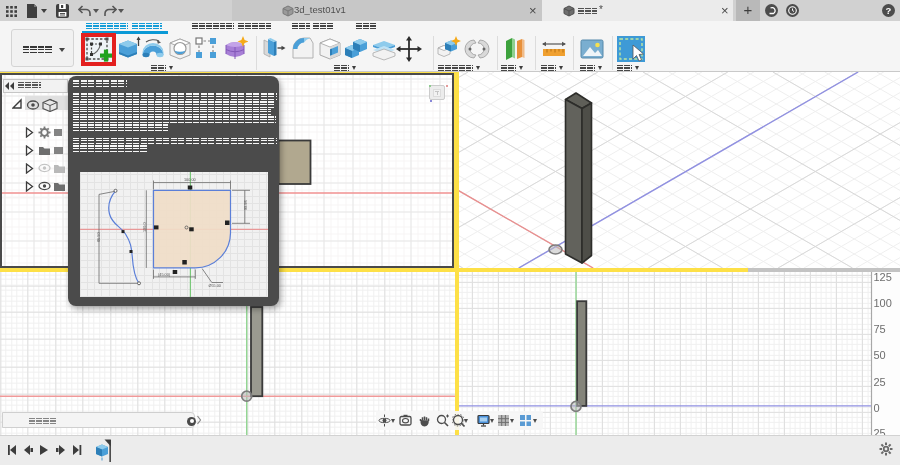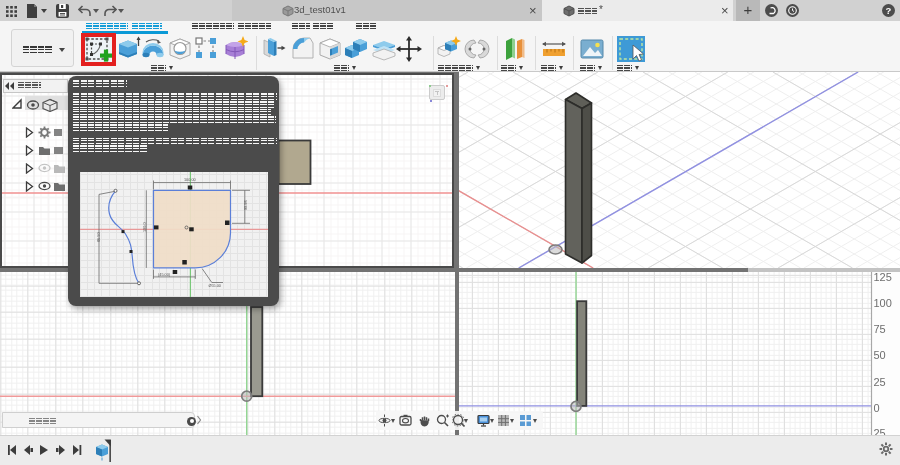--- a/index.html
+++ b/index.html
@@ -14,21 +14,21 @@
 #tab1{position:absolute;left:232px;top:0;width:310px;height:21px;background:#c7c7c7;}
 #tab2{position:absolute;left:542px;top:0;width:191px;height:21px;background:#ebebeb;}
 #plusbtn{position:absolute;left:736px;top:0;width:24px;height:21px;background:#b9b9b9;color:#3d3d3d;font-size:15px;text-align:center;line-height:20px;}
 .tabx{position:absolute;top:3px;color:#4a4a4a;font-size:13px;}
 
 #toolbar{position:absolute;left:0;top:21px;width:900px;height:51px;background:#f5f5f5;border-bottom:1px solid #c9c9c9;}
 .sep{position:absolute;top:15px;width:1px;height:34px;background:#dcdcdc;}
 #designbtn{position:absolute;left:11px;top:8px;width:63px;height:38px;background:#f1f1f1;border:1px solid #d4d4d4;border-radius:3px;}
 #redbox{position:absolute;left:81px;top:12px;width:35px;height:33px;border:4px solid #e3201f;background:#eef3f7;}
 
-#canvas{position:absolute;left:0;top:72px;width:748px;height:363px;background:#737373;}
+#canvas{position:absolute;left:0;top:72px;width:748px;height:363px;background:#fde047;}
 .vp{position:absolute;background:#fff;}
 #vptl{left:0px;top:1px;width:454px;height:195px;border:2px solid #4a4a4a;
  background-image:
   repeating-linear-gradient(90deg,#e7e7e7 0 1px,transparent 1px 29px),
   repeating-linear-gradient(0deg,#e7e7e7 0 1px,transparent 1px 29px),
   repeating-linear-gradient(90deg,#f6f4f4 0 1px,transparent 1px 7.25px),
   repeating-linear-gradient(0deg,#f6f4f4 0 1px,transparent 1px 7.25px);
  background-position:2.5px 0,0 4.5px,2.5px 0,0 4.5px;background-color:#fff;}
 #vptr{left:459px;top:0px;width:441px;height:196px;}
 #vpbl{left:0px;top:200px;width:455px;height:163px;

